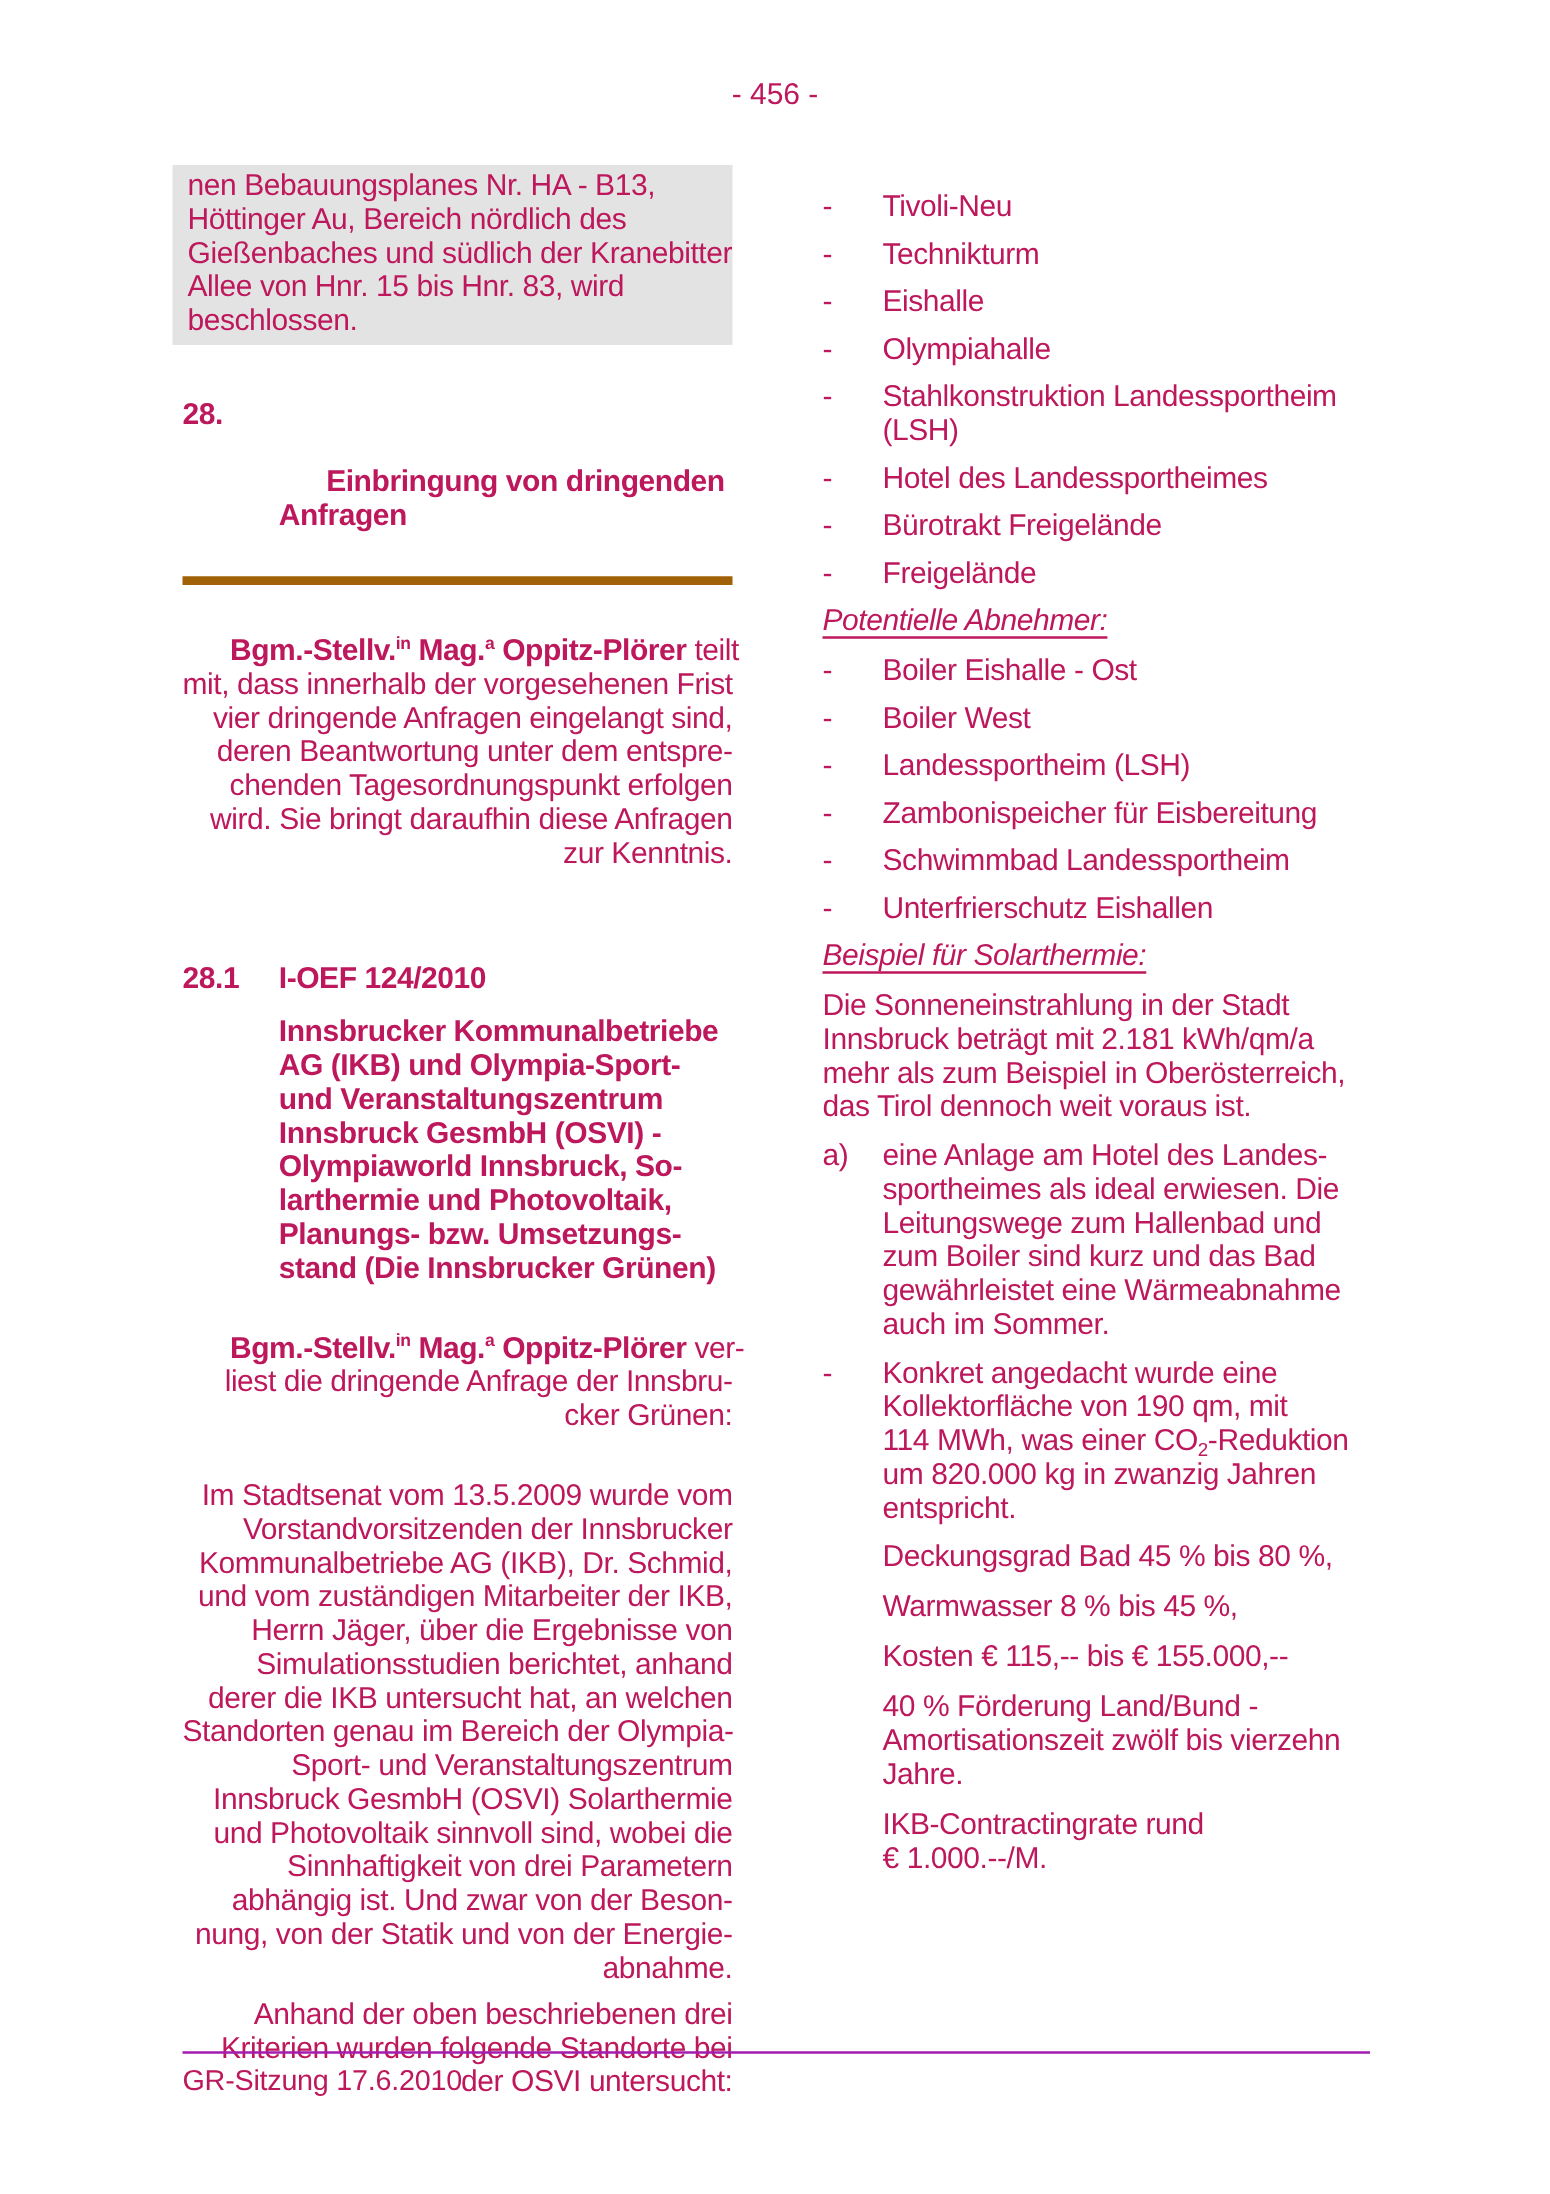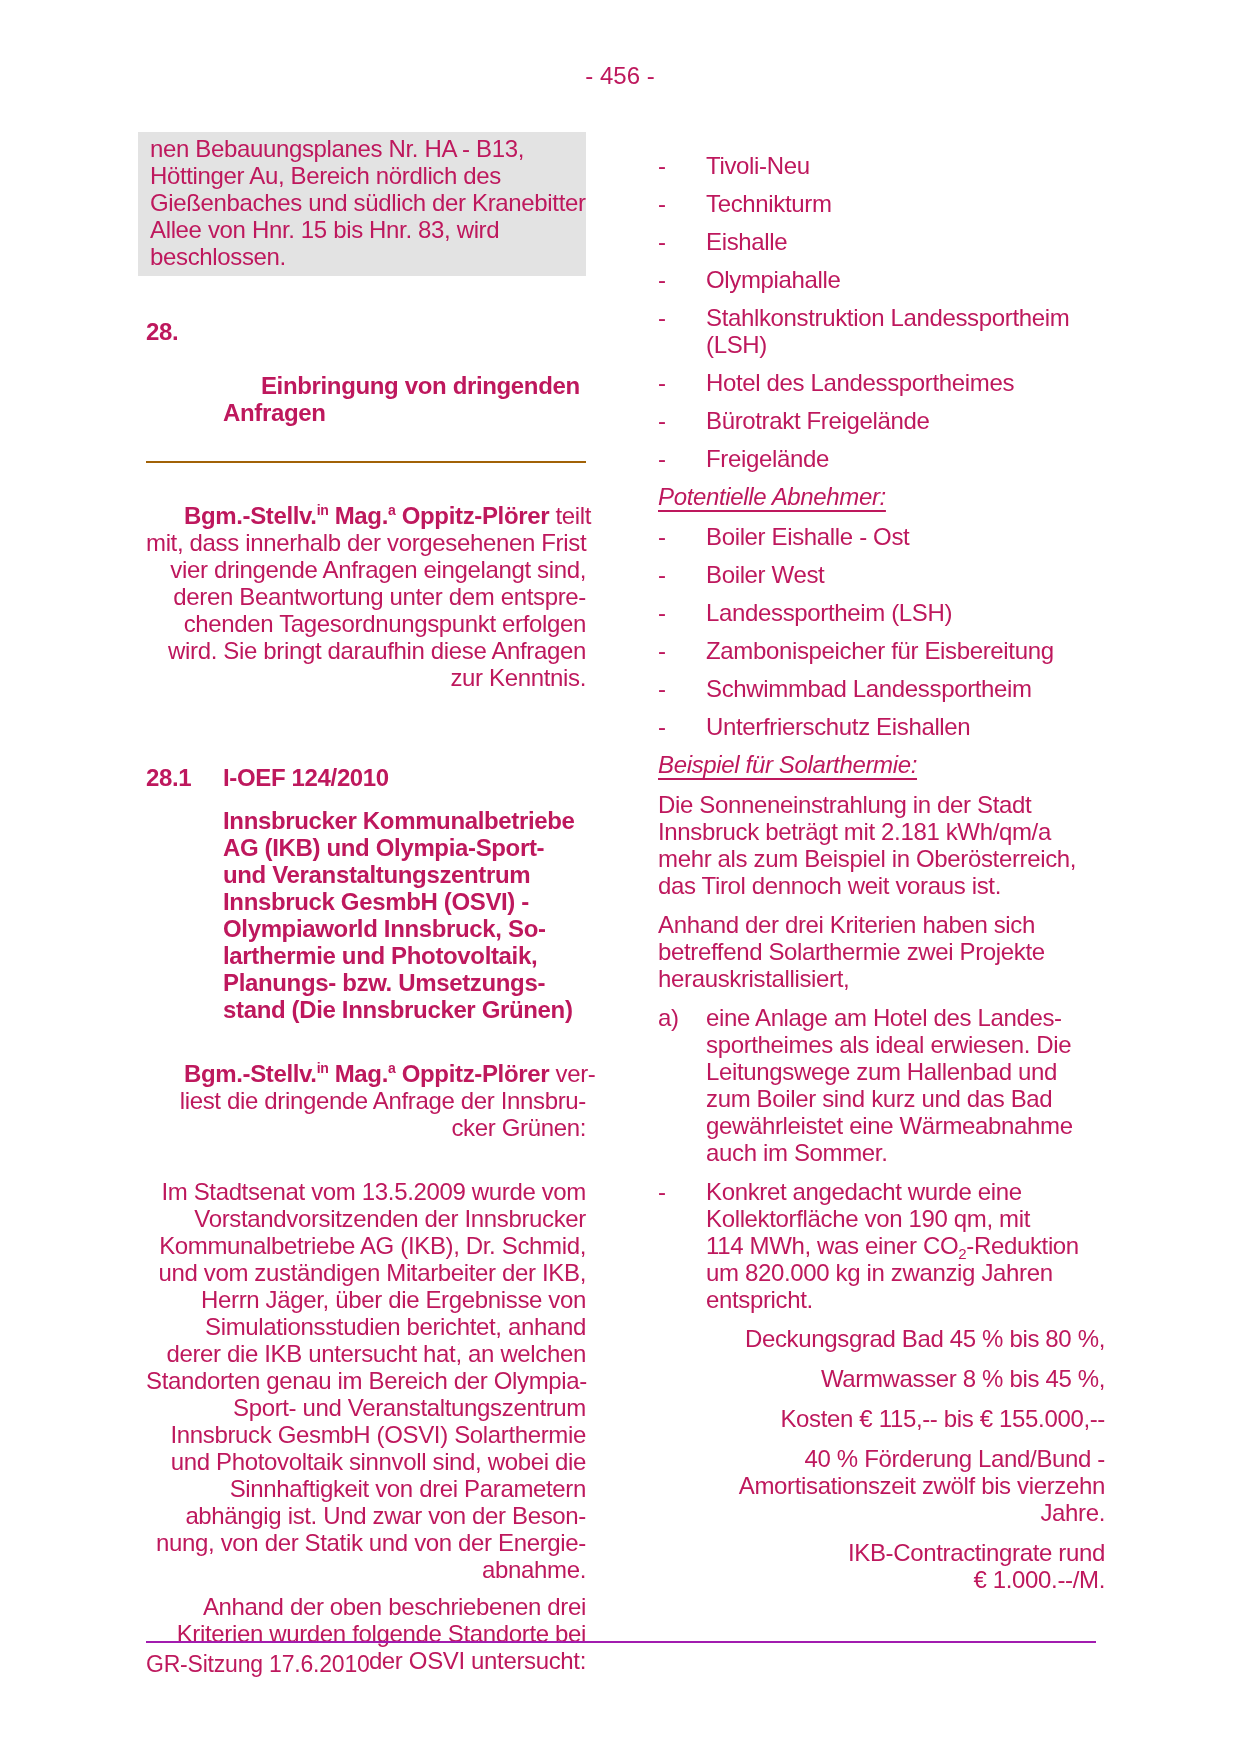--- a/index.html
+++ b/index.html
@@ -12,39 +12,39 @@
   .ws { white-space:pre; }
   .page-number { position:absolute; top:62px; left:0; width:1240px; text-align:center; letter-spacing:0; }
 
   .col-left  { position:absolute; left:146px; top:132px; width:440px; }
   .col-right { position:absolute; left:658px; top:152px; width:447px; }
 
   .highlight { background:#e3e3e3; margin-left:-8px; padding:3px 8px 6px 12px; }
 
   .sec-head { position:relative; padding-left:77px; font-weight:bold; }
   .sec-head .sec-num { position:absolute; left:0; top:0; }
-  .sec-head.ruled { margin-top:42px; padding-bottom:8px; border-bottom:2px solid #a16207; margin-bottom:12px; }
+  .sec-head.ruled { margin-top:42px; padding-bottom:8px; border-bottom:7px solid #a16207; margin-bottom:12px; }
   .sec-head.sub { margin-top:46px; margin-bottom:16px; }
   .subject { padding-left:77px; font-weight:bold; margin-bottom:10px; }
 
   .para { margin-bottom:10px;text-align:right; }
   b { font-weight:bold; }
   sup { font-size:14px; vertical-align:super; line-height:0; }
   sub { font-size:15px; vertical-align:baseline; position:relative; top:5px; line-height:0; }
 
   .li   { position:relative; padding-left:48px; margin-bottom:11px; }
   .hang { position:relative; padding-left:48px; margin-bottom:12px; }
   .marker { position:absolute; left:0; top:0; }
   .subhead {
     font-style:italic; text-decoration:underline;
     text-decoration-thickness:2px; text-underline-offset:5px;
     margin:6px 0 13px 0;
   }
   .rpara { margin-bottom:12px; }
-  .ind { padding-left:48px; margin-bottom:13px;text-align:right; }
+  .ind { padding-left:48px; margin-bottom:13px; }
 
   .footer {
     position:absolute; left:146px; top:1641px; width:950px;
     border-top:2px solid #a21caf; padding-top:8px; font-size:23px; letter-spacing:-0.2px;
   }
 </style>
 </head>
 <body>
 
 <div class="page">
@@ -135,23 +135,20 @@
     <div class="li"><span class="marker">-</span><span class="ws">Zambonispeicher für Eisbereitung</span></div>
     <div class="li"><span class="marker">-</span><span class="ws">Schwimmbad Landessportheim</span></div>
     <div class="li"><span class="marker">-</span><span class="ws">Unterfrierschutz Eishallen</span></div>
 
     <p class="subhead">Beispiel für Solarthermie:</p>
 
     <p class="rpara ws">Die Sonneneinstrahlung in der Stadt
 Innsbruck beträgt mit 2.181 kWh/qm/a
 mehr als zum Beispiel in Oberösterreich,
 das Tirol dennoch weit voraus ist.</p>
-    <p class="rpara ws">Anhand der drei Kriterien haben sich
-betreffend Solarthermie zwei Projekte
-herauskristallisiert,</p>
 
     <div class="hang">
       <span class="marker">a)</span>
       <span class="ws">eine Anlage am Hotel des Landes-
 sportheimes als ideal erwiesen. Die
 Leitungswege zum Hallenbad und
 zum Boiler sind kurz und das Bad
 gewährleistet eine Wärmeabnahme
 auch im Sommer.</span>
     </div>

